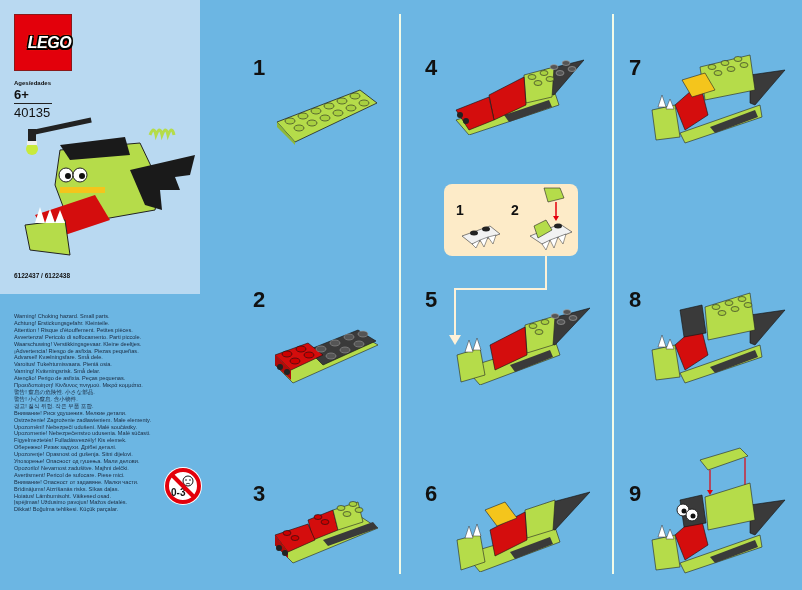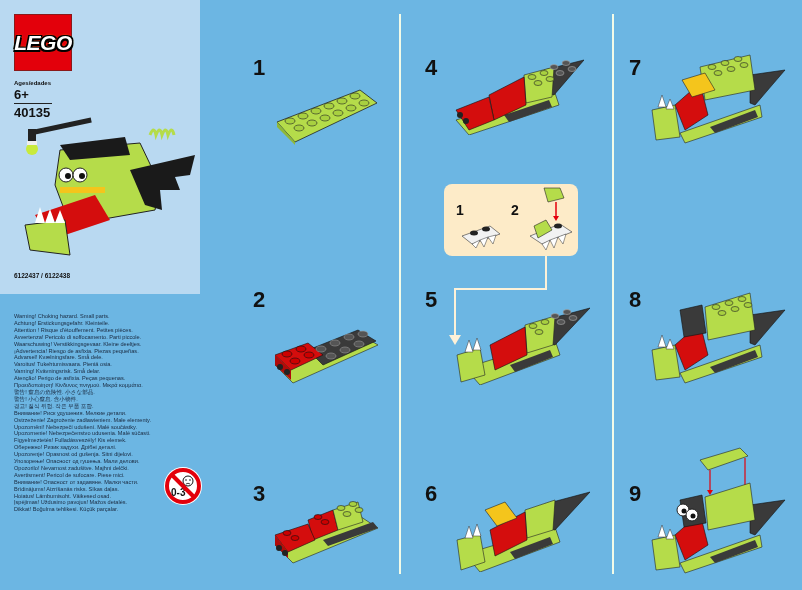--- a/index.html
+++ b/index.html
@@ -1,24 +1,24 @@
 <!DOCTYPE html>
 <html><head>
 <meta charset="utf-8">
 <style>
   html,body{margin:0;padding:0;}
   body{width:802px;height:590px;background:#6cb6e3;position:relative;overflow:hidden;font-family:"Liberation Sans",sans-serif;}
   .cover{position:absolute;left:0;top:0;width:200px;height:294px;background:#b9d9f1;}
   .logo{position:absolute;left:14px;top:14px;width:58px;height:57px;background:#e3000b;border:1px solid #8a1a1a;box-sizing:border-box;display:flex;align-items:center;justify-content:center;}
-  .logo span{font-family:"Liberation Sans",sans-serif;font-weight:bold;font-style:italic;font-size:21px;color:#fff;letter-spacing:-0.5px;
-    text-shadow:-1.5px -1.5px 0 #000,1.5px -1.5px 0 #000,-1.5px 1.5px 0 #000,1.5px 1.5px 0 #000,0 0 3px #ffd500;}
+  .logo span{font-family:"Liberation Sans",sans-serif;font-weight:bold;font-style:italic;font-size:16px;color:#fff;letter-spacing:-0.5px;
+    text-shadow:-1.5px -1.5px 0 #000,1.5px -1.5px 0 #000,-1.5px 1.5px 0 #000,1.5px 1.5px 0 #000,0 0 3px #ffd500;padding-left:13px;}
   .ages-label{position:absolute;left:14px;top:80px;font-size:6px;font-weight:bold;color:#111;}
   .ages{position:absolute;left:14px;top:87px;font-size:13px;font-weight:bold;color:#111;}
   .ages-rule{position:absolute;left:14px;top:103px;width:38px;height:1px;background:#222;}
-  .setno{position:absolute;left:14px;top:105px;font-size:13px;font-weight:bold;color:#111;}
+  .setno{position:absolute;left:14px;top:105px;font-size:13px;font-weight:normal;color:#111;}
   .partno{position:absolute;left:14px;top:272px;font-size:6.5px;font-weight:bold;color:#111;}
   .hero{position:absolute;left:10px;top:115px;width:185px;height:150px;}
   .warnings{position:absolute;left:14px;top:313px;width:160px;font-size:5.6px;line-height:6.9px;color:#1a2a40;}
   .warnings div{white-space:nowrap;}
   .choke{position:absolute;left:163px;top:466px;width:40px;height:40px;}
   .divider{position:absolute;width:2px;background:#f2fbe8;}
   .step-num{position:absolute;font-size:22px;font-weight:bold;color:#111;}
   .model{position:absolute;}
   .callout{position:absolute;left:444px;top:184px;width:134px;height:72px;background:#fdebc8;border-radius:8px;}
   .callout .cn{position:absolute;font-size:14px;font-weight:bold;color:#111;}

